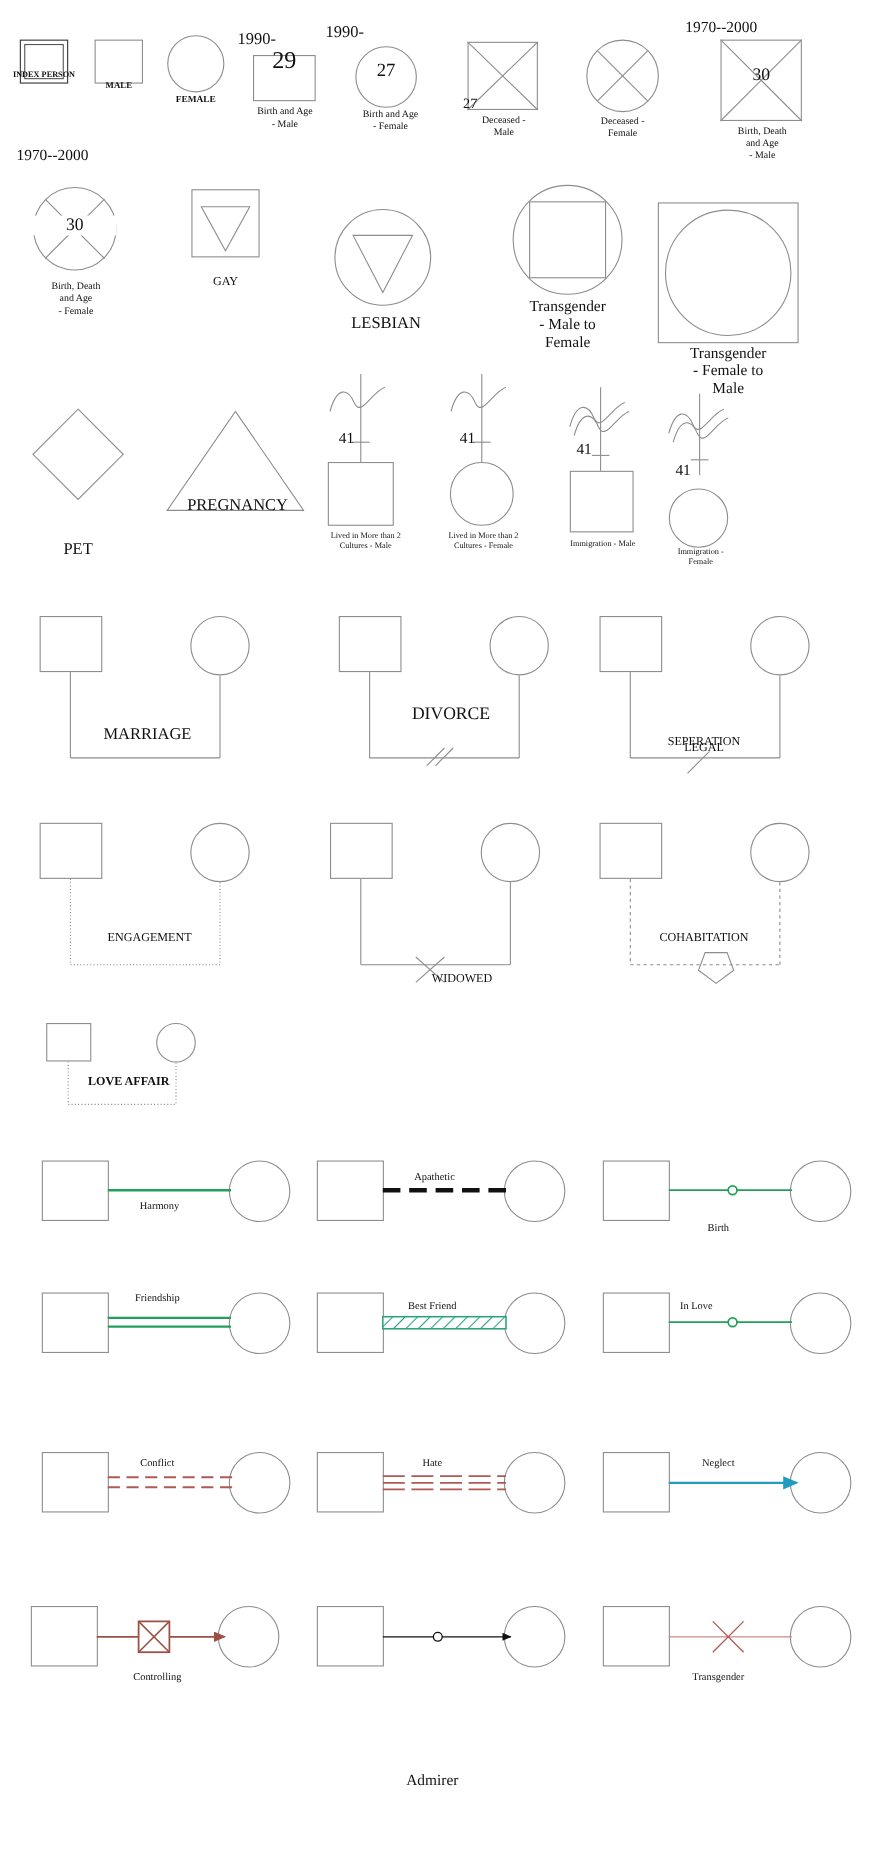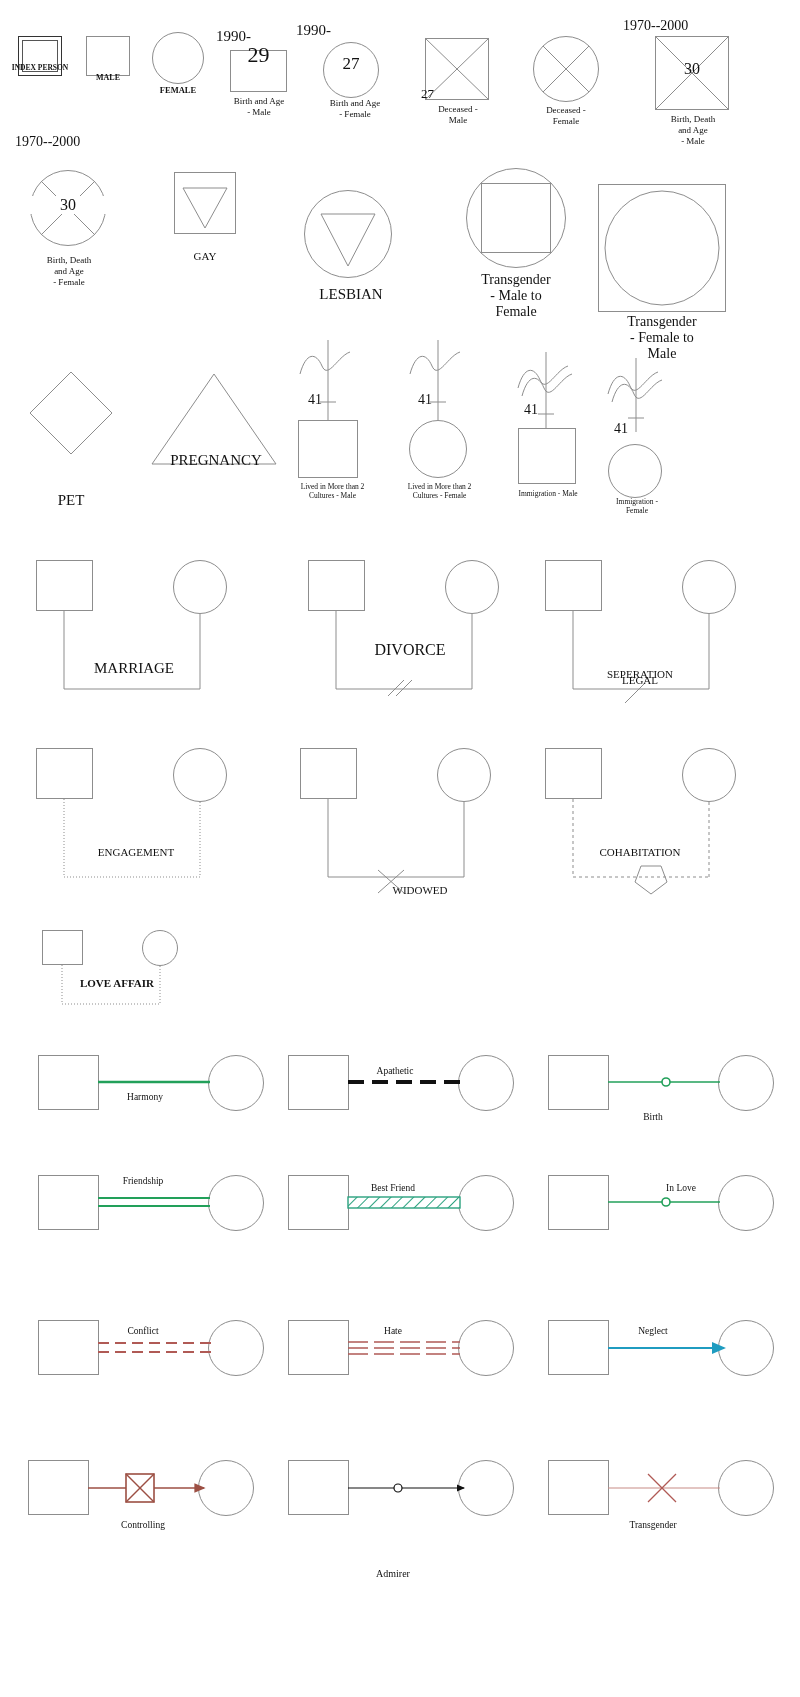--- a/index.html
+++ b/index.html
@@ -273,21 +273,21 @@
     <rect x="60" y="22" width="112" height="11" fill="url(#hatchBF)" stroke="#2aa17e" stroke-width="1.4"></rect>
   </svg>
   <div class="cap" style="left:338px;top:1183px;width:110px;font-size:9.5px;">Best Friend</div>
 
   <svg style="left:548px;top:1175px;width:230px;height:66px;">
     <rect x="0.5" y="0.5" width="60" height="54" fill="none" stroke="#8d8d8d" stroke-width="1"></rect>
     <circle cx="198" cy="28" r="27.5" fill="none" stroke="#8d8d8d" stroke-width="1"></circle>
     <line x1="60" y1="27" x2="172" y2="27" stroke="#22a05a" stroke-width="1.6"></line>
     <circle cx="118" cy="27" r="4" fill="#ffffff" stroke="#22a05a" stroke-width="1.6"></circle>
   </svg>
-  <div class="cap" style="left:626px;top:1183px;width:110px;font-size:9.5px;">In Love</div>
+  <div class="cap" style="left:578px;top:1183px;width:110px;font-size:9.5px;">In Love</div>
 
   <svg style="left:38px;top:1320px;width:230px;height:66px;">
     <rect x="0.5" y="0.5" width="60" height="54" fill="none" stroke="#8d8d8d" stroke-width="1"></rect>
     <circle cx="198" cy="28" r="27.5" fill="none" stroke="#8d8d8d" stroke-width="1"></circle>
     <line x1="60" y1="23" x2="178" y2="23" stroke="#b05a55" stroke-width="1.8" stroke-dasharray="11,6"></line>
     <line x1="60" y1="32" x2="178" y2="32" stroke="#b05a55" stroke-width="1.8" stroke-dasharray="11,6"></line>
   </svg>
   <div class="cap" style="left:88px;top:1326px;width:110px;font-size:9.5px;">Conflict</div>
 
   <svg style="left:288px;top:1320px;width:230px;height:66px;">
@@ -330,21 +330,21 @@
     <defs>
       <marker id="arrowBlack" markerWidth="7" markerHeight="7" refX="6" refY="3" orient="auto">
         <path d="M0,0 L7,3 L0,6 Z" fill="#111111"></path>
       </marker>
     </defs>
     <rect x="0.5" y="0.5" width="60" height="54" fill="none" stroke="#8d8d8d" stroke-width="1"></rect>
     <circle cx="198" cy="28" r="27.5" fill="none" stroke="#8d8d8d" stroke-width="1"></circle>
     <line x1="60" y1="28" x2="176" y2="28" stroke="#111111" stroke-width="1.2" marker-end="url(#arrowBlack)"></line>
     <circle cx="110" cy="28" r="4" fill="#ffffff" stroke="#111111" stroke-width="1.2"></circle>
   </svg>
-  <div class="cap" style="left:338px;top:1568px;width:110px;font-size:10px;">Admirer</div>
+  <div class="cap" style="left:338px;top:1612px;width:110px;font-size:14px;">Admirer</div>
 
   <svg style="left:548px;top:1460px;width:230px;height:66px;">
     <rect x="0.5" y="0.5" width="60" height="54" fill="none" stroke="#8d8d8d" stroke-width="1"></rect>
     <circle cx="198" cy="28" r="27.5" fill="none" stroke="#8d8d8d" stroke-width="1"></circle>
     <line x1="60" y1="28" x2="172" y2="28" stroke="#c88b85" stroke-width="1.2"></line>
     <line x1="100" y1="14" x2="128" y2="42" stroke="#b05a55" stroke-width="1.2"></line>
     <line x1="128" y1="14" x2="100" y2="42" stroke="#b05a55" stroke-width="1.2"></line>
   </svg>
   <div class="cap" style="left:598px;top:1520px;width:110px;font-size:9.5px;">Transgender</div>
 

